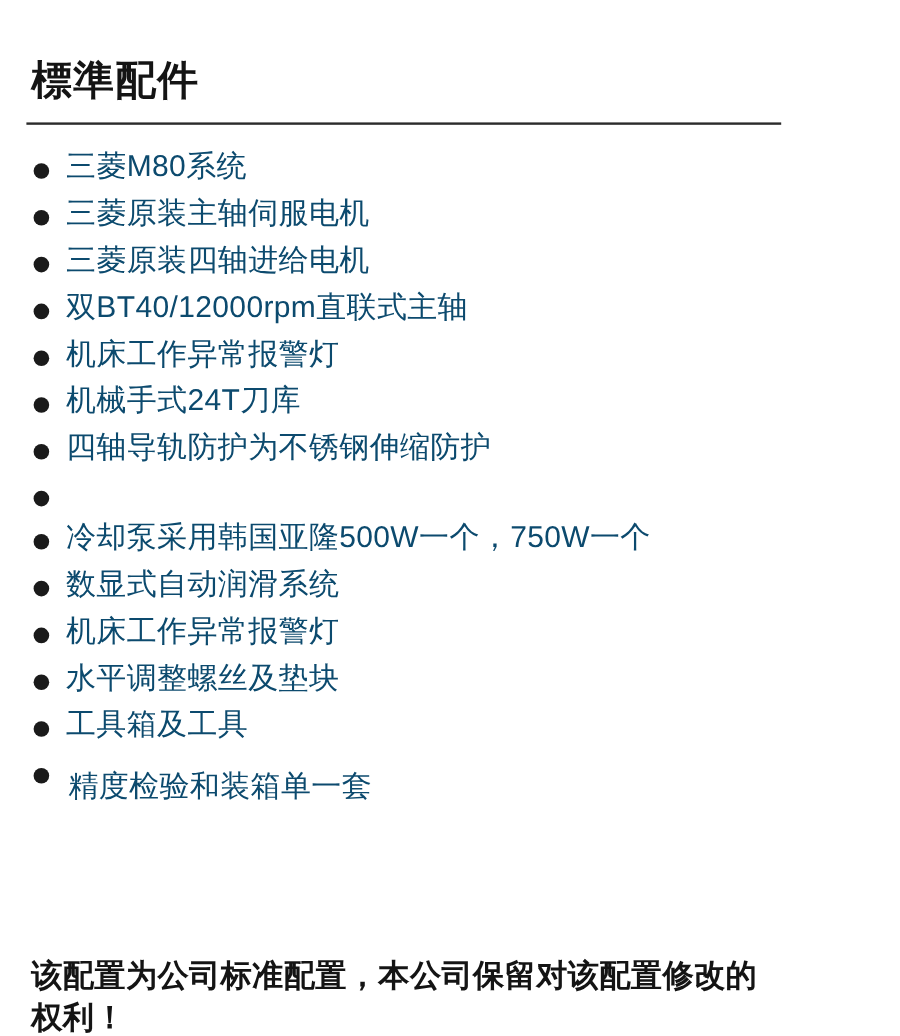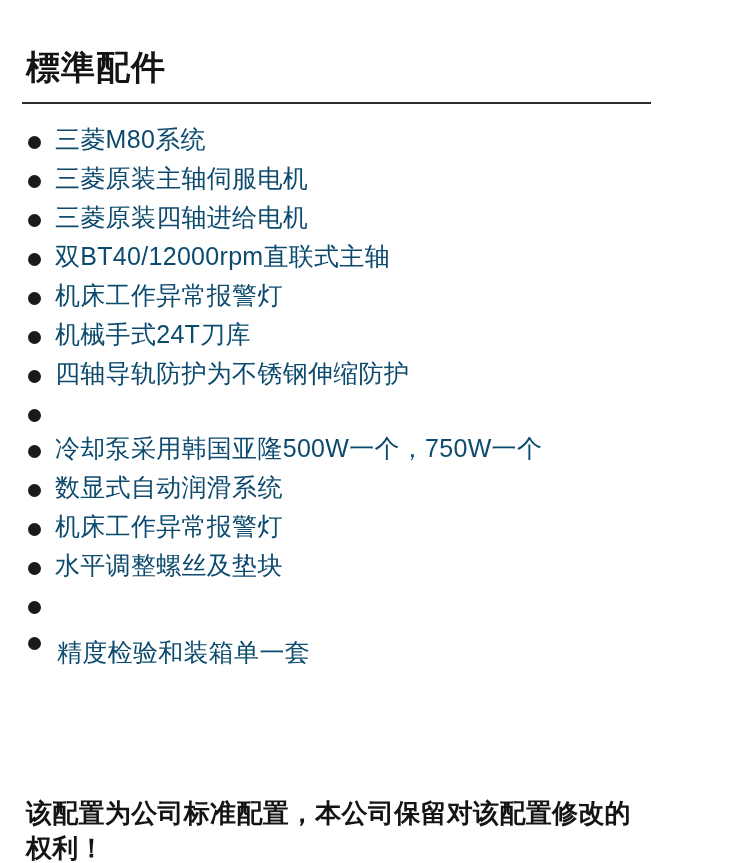--- a/index.html
+++ b/index.html
@@ -126,20 +126,21 @@
     <li>
       <span class="bullet"></span>
       <span class="item-text">机床工作异常报警灯</span>
     </li>
     <li>
       <span class="bullet"></span>
       <span class="item-text">水平调整螺丝及垫块</span>
     </li>
     <li>
       <span class="bullet"></span>
+      <span class="item-text">工具箱及工具</span>
     </li>
     <li>
       <span class="bullet"></span>
       <span class="item-text">
         <span class="line2">精度检验和装箱单一套</span>
       </span>
     </li>
   </ul>
 
   <div class="footnote">该配置为公司标准配置，本公司保留对该配置修改的权利！</div>

